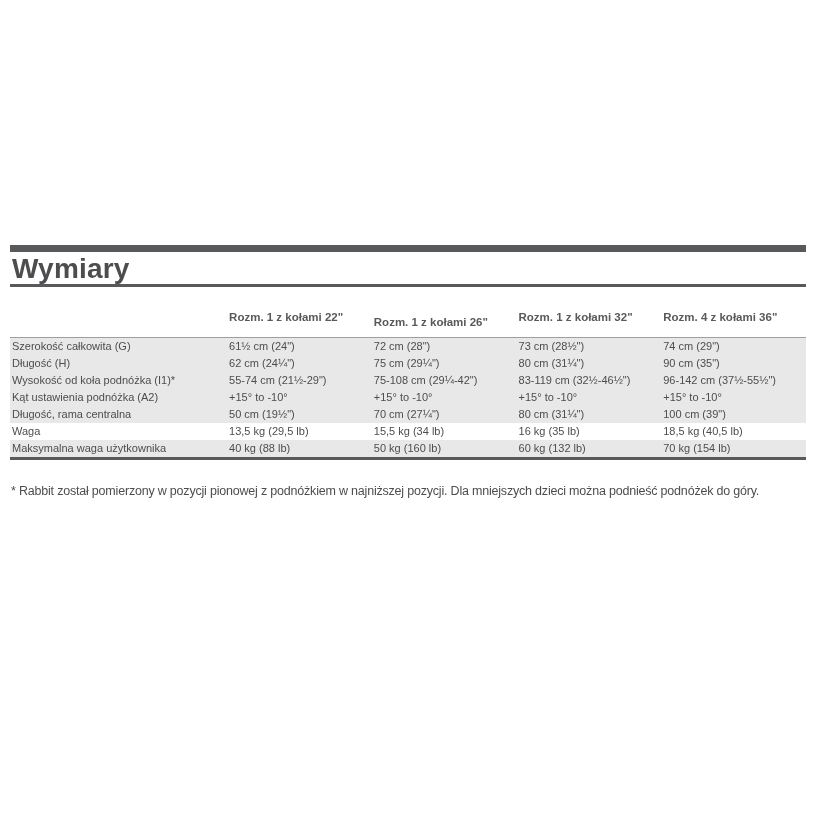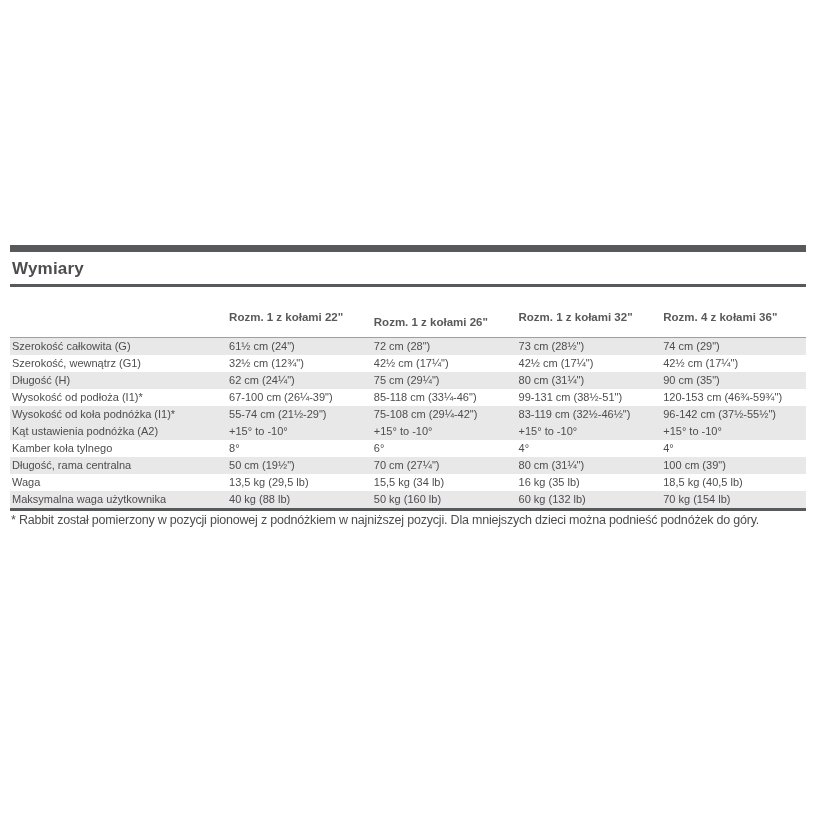--- a/index.html
+++ b/index.html
@@ -14,21 +14,21 @@
     position: absolute;
     left: 10px;
     top: 245px;
     width: 796px;
   }
   .top-bar {
     height: 7px;
     background: #58595b;
   }
   .section-title {
-    font-size: 17px;
+    font-size: 28px;
     font-weight: bold;
     color: #4d4d4f;
     margin: 5px 0 0 2px;
     line-height: 24px;
     letter-spacing: 0.2px;
   }
   .title-rule {
     height: 3px;
     background: #58595b;
     margin-top: 3px;
@@ -64,21 +64,21 @@
     color: #4d4d4f;
     line-height: 15px;
     padding: 1px 0 1px 2px;
     white-space: nowrap;
     overflow: hidden;
   }
   tbody tr.odd td {
     background: #e8e8e8;
   }
   .footnote {
-    margin-top: 2px;
+    margin-top: 24px;
     margin-left: 1px;
     font-size: 12.5px;
     color: #4d4d4f;
     letter-spacing: -0.2px;
   }
 </style>
 </head>
 <body>
 
 <div class="content">
@@ -104,61 +104,40 @@
       </tr>
     </thead>
     <tbody>
       <tr class="odd">
         <td>Szerokość całkowita (G)</td>
         <td>61½ cm (24")</td>
         <td>72 cm (28")</td>
         <td>73 cm (28½")</td>
         <td>74 cm (29")</td>
       </tr>
-      <tr>
-        <td>Szerokość, wewnątrz (G1)</td>
-        <td>32½ cm (12¾")</td>
-        <td>42½ cm (17¼")</td>
-        <td>42½ cm (17¼")</td>
-        <td>42½ cm (17¼")</td>
-      </tr>
       <tr class="odd">
         <td>Długość (H)</td>
         <td>62 cm (24¼")</td>
         <td>75 cm (29¼")</td>
         <td>80 cm (31¼")</td>
         <td>90 cm (35")</td>
-      </tr>
-      <tr>
-        <td>Wysokość od podłoża (I1)*</td>
-        <td>67-100 cm (26¼-39")</td>
-        <td>85-118 cm (33¼-46")</td>
-        <td>99-131 cm (38½-51")</td>
-        <td>120-153 cm (46¾-59¾")</td>
       </tr>
       <tr class="odd">
         <td>Wysokość od koła podnóżka (I1)*</td>
         <td>55-74 cm (21½-29")</td>
         <td>75-108 cm (29¼-42")</td>
         <td>83-119 cm (32½-46½")</td>
         <td>96-142 cm (37½-55½")</td>
       </tr>
       <tr class="odd">
         <td>Kąt ustawienia podnóżka (A2)</td>
         <td>+15° to -10°</td>
         <td>+15° to -10°</td>
         <td>+15° to -10°</td>
         <td>+15° to -10°</td>
-      </tr>
-      <tr>
-        <td>Kamber koła tylnego</td>
-        <td>8°</td>
-        <td>6°</td>
-        <td>4°</td>
-        <td>4°</td>
       </tr>
       <tr class="odd">
         <td>Długość, rama centralna</td>
         <td>50 cm (19½")</td>
         <td>70 cm (27¼")</td>
         <td>80 cm (31¼")</td>
         <td>100 cm (39")</td>
       </tr>
       <tr>
         <td>Waga</td>

